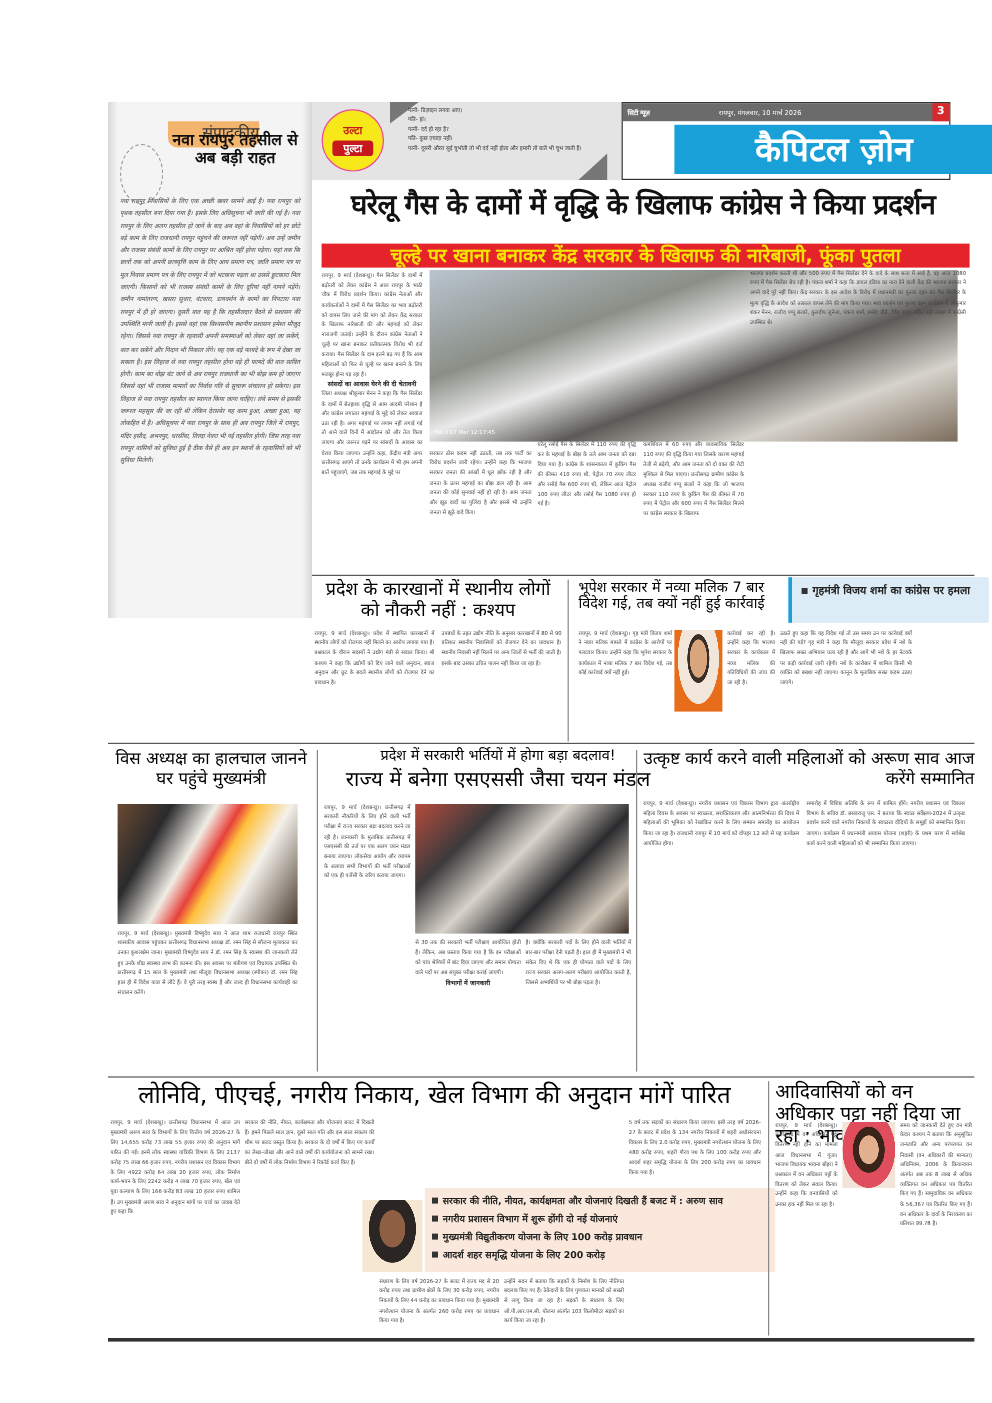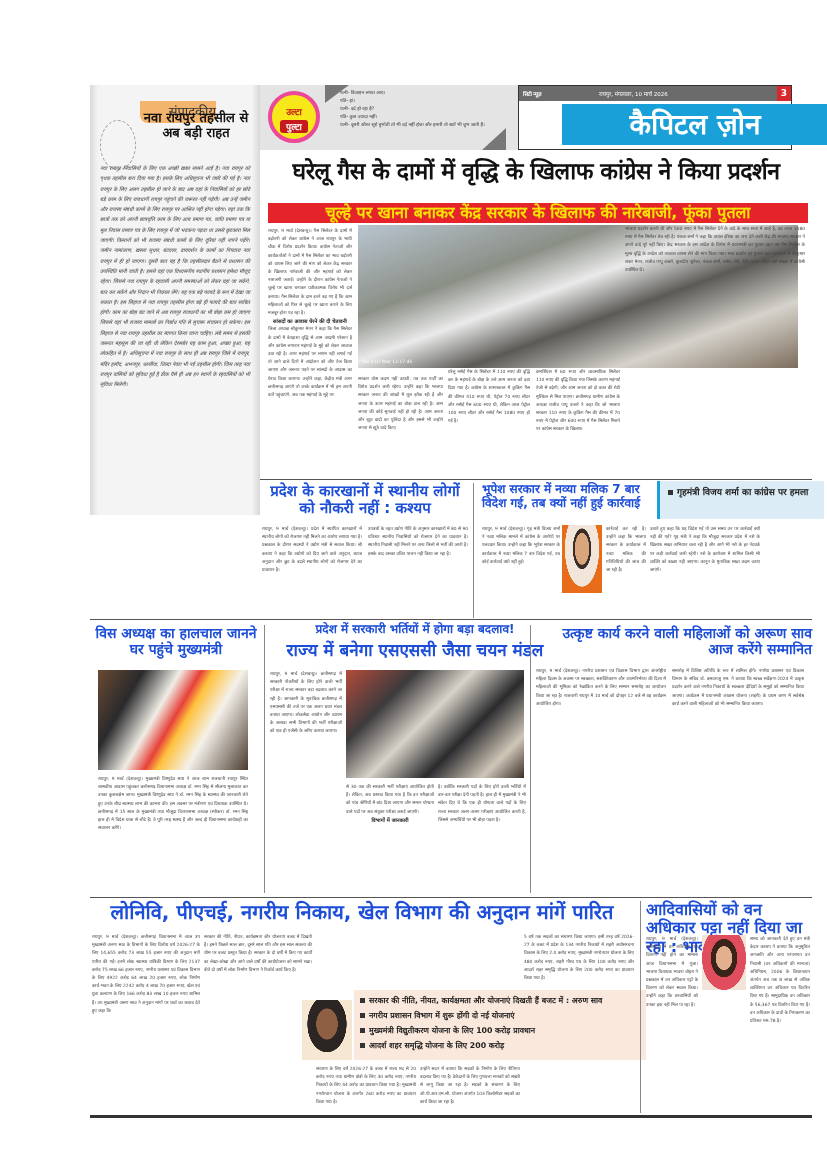--- a/index.html
+++ b/index.html
@@ -10,21 +10,21 @@
 
   
   .editorial { position: absolute; left: 0; top: 0; width: 170px; height: 430px; background: linear-gradient(to right, #d8d8d8 0, #f4f4f4 8px, #f4f4f4 162px, #d8d8d8 170px); }
   .editorial-tag { position: absolute; left: 50px; top: 16px; width: 76px; height: 22px; background: #f3b46e; border-radius: 0 0 8px 8px; font-size: 13px; text-align: right; line-height: 22px; color: #333; }
   .editorial-emblem { position: absolute; left: 10px; top: 35px; width: 36px; height: 50px; border: 1px dashed #999; border-radius: 50%; }
   .editorial-title { position: absolute; left: 50px; top: 25px; width: 112px; font-size: 13px; font-weight: bold; line-height: 15px; text-align: center; color: #111; }
   .editorial-body { position: absolute; left: 10px; top: 78px; width: 150px; font-size: 5.1px; line-height: 10.3px; font-style: italic; color: #444; text-align: justify; }
 
   
   .ulta-box { position: absolute; left: 170px; top: 0; width: 340px; height: 65px; background: #e4e4e4; }
-  .ulta-logo { position: absolute; left: 8px; top: 6px; width: 52px; height: 52px; border-radius: 50%; background: #f7e81a; border: 4px solid #ec4899; text-align: center; }
+  .ulta-logo { position: absolute; left: 8px; top: 6px; width: 52px; height: 52px; border-radius: 50%; background: #f7e81a; border: 1px solid #ec4899; text-align: center; }
   .ulta-logo .l1 { display: block; font-size: 9px; font-weight: bold; color: #c7181d; margin-top: 10px; }
   .ulta-logo .l2 { display: block; font-size: 9px; font-weight: bold; color: #fff; background: #c7181d; margin: 2px 8px 0; border-radius: 3px; }
   .ulta-tri1 { position: absolute; left: 65px; top: 0; width: 0; height: 0; border-top: 18px solid #777; border-right: 24px solid transparent; }
   .ulta-tri2 { position: absolute; left: 222px; top: 43px; width: 0; height: 0; border-bottom: 22px solid #777; border-left: 24px solid transparent; }
   .ulta-lines { position: absolute; left: 80px; top: 4px; width: 190px; font-size: 4.6px; line-height: 8px; color: #333; }
 
   .masthead { position: absolute; left: 428px; top: 0; width: 274px; height: 65px; background: #fff; border: 1px solid #333; }
   .mast-top { height: 15px; background: #6b6b6b; display: flex; align-items: center; font-size: 5.5px; color: #fff; }
   .mast-brand { width: 70px; padding-left: 4px; font-weight: bold; letter-spacing: -0.3px; }
   .mast-date { flex: 1; padding-left: 10px; }
@@ -43,21 +43,21 @@
   .photo-portrait { background: radial-gradient(ellipse at 50% 35%, #d9a57c 0 25%, #3a2d27 26% 32%, #f1e6d9 33% 60%, #e76d1a 61% 100%); }
   .photo-exam { background: linear-gradient(135deg, #b54b3c 0%, #3c3a3c 25%, #d8d3c9 45%, #2b2b2e 65%, #cfc6b8 85%, #3b2e28 100%); }
   .photo-meet { background: linear-gradient(120deg, #6b4a32 0%, #2a2a2c 22%, #f0ede5 40%, #e6413a 50%, #ffc13c 56%, #f4f1ea 70%, #4a3a2e 100%); }
   .photo-minister { background: radial-gradient(ellipse at 50% 40%, #8e5f42 0 30%, #2b2624 31% 55%, #f5e7d1 56% 100%); }
   .photo-woman { background: radial-gradient(ellipse at 50% 42%, #e2b08f 0 26%, #3a2318 27% 42%, #e04e5e 43% 70%, #f2e4d8 71% 100%); }
   .photo-label { position: absolute; left: 4px; bottom: 4px; font-size: 4.5px; color: #fff; }
 
   .rule-h { position: absolute; height: 1px; background: #555; }
   .rule-v { position: absolute; width: 1px; background: #888; }
 
-  .headline { position: absolute; font-weight: bold; color: #1d4ed8; line-height: 1.15; }
+  .headline { position: absolute; font-weight: normal; color: #000000; line-height: 1.15; }
 
   .sidebar-box { position: absolute; left: 555px; top: 396px; width: 167px; height: 38px; background: #dcecf6; border-left: 3px solid #19a0d8; padding: 4px 8px; font-size: 9px; font-weight: bold; color: #222; margin-left: 12px; }
   .bullet-sq { display: inline-block; width: 5px; height: 5px; background: #333; margin-right: 4px; vertical-align: middle; }
 
   .highlights { position: absolute; left: 320px; top: 810px; width: 310px; height: 92px; background: #fbe8dc; padding: 4px 4px 4px 60px; }
   .highlights .hl-item { font-size: 7.8px; font-weight: bold; color: #222; line-height: 15px; white-space: nowrap; overflow: hidden; }
 
   .bottom-rule { position: absolute; left: 0; top: 1030px; width: 722px; height: 3px; background: #333; }
 </style>
 </head>

